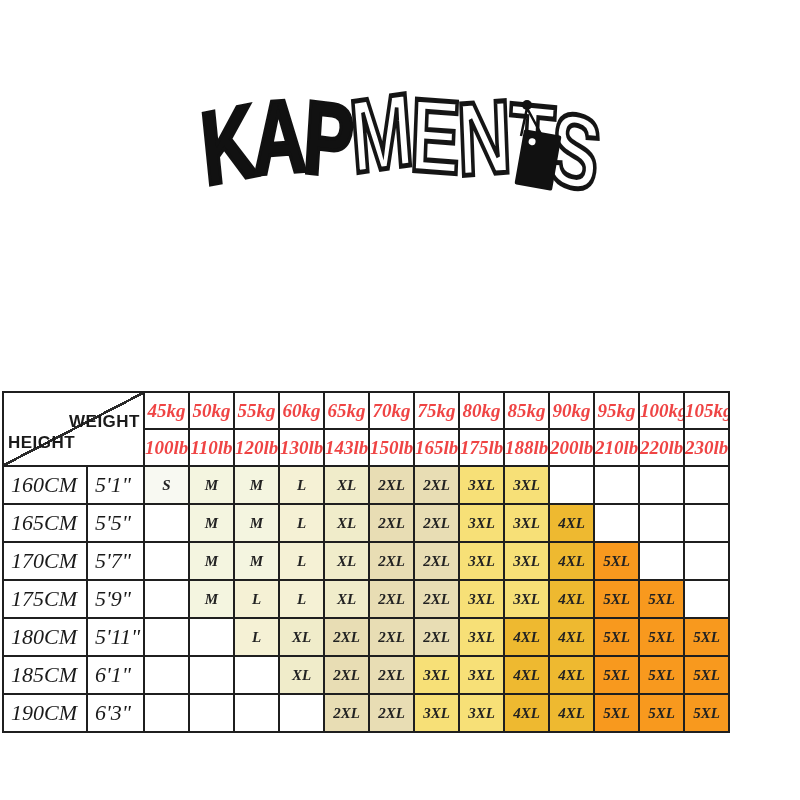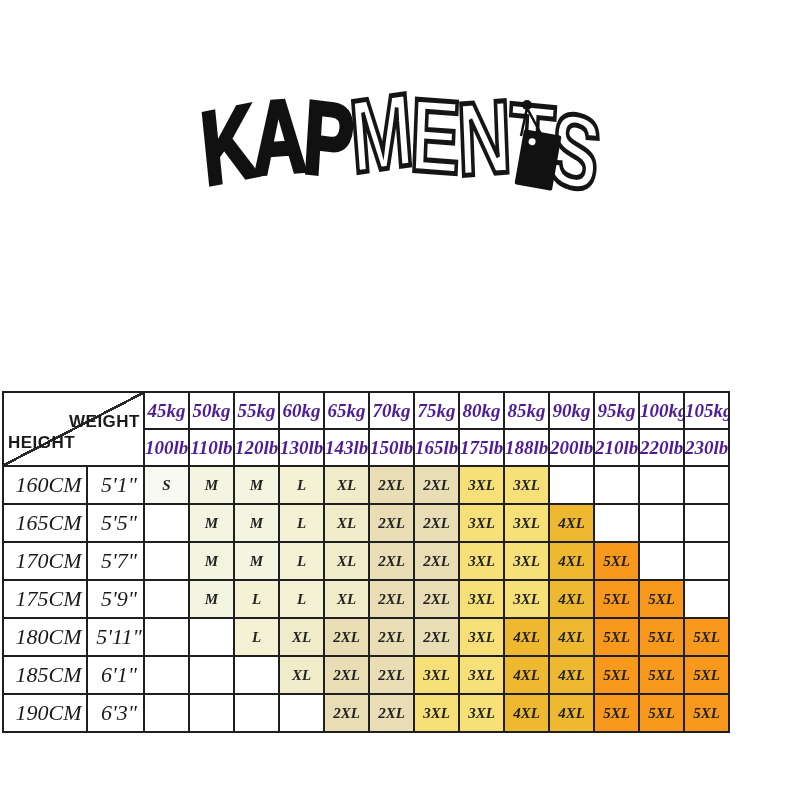--- a/index.html
+++ b/index.html
@@ -49,40 +49,40 @@
     margin-top:39px;
   }
   .size-table th, .size-table td {
     border:2px solid #1f1f1f; padding:0; text-align:center;
     overflow:hidden; white-space:nowrap; background:#ffffff;
   }
   .size-table thead th { height:35px; }
   .size-table tbody td { height:36px; }
   th.wcell {
     font-family:"Liberation Serif", serif; font-style:italic;
-    font-weight:bold; font-size:19px; color:#4c1d95;
+    font-weight:bold; font-size:19px; color:#ef4444;
   }
   th.corner { position:relative; background:#ffffff; }
   .corner .diag {
     position:absolute; inset:0;
     background:linear-gradient(to bottom right,
       transparent calc(50% - 1.3px), #2a2a2a calc(50% - 1.3px),
       #2a2a2a calc(50% + 1.3px), transparent calc(50% + 1.3px));
   }
   .corner .w-label, .corner .h-label {
     position:absolute; z-index:2;
     font-family:"Liberation Sans", sans-serif; font-weight:bold;
     font-size:17px; letter-spacing:0.5px; color:#1a1a1a;
   }
   .corner .w-label { top:19px; right:3px; }
   .corner .h-label { top:40px; left:4px; }
   td.hcm, td.hft {
     font-family:"Liberation Serif", serif; font-style:italic;
     font-weight:normal; font-size:22px; color:#1a1a1a;
-    text-align:center; padding-left:7px;
+    text-align:left; padding-left:7px;
   }
   td.szcell {
     font-family:"Liberation Serif", serif; font-style:italic;
     font-weight:bold; font-size:15px; color:#222;
   }
 </style>
 </head>
 <body>
 
 <div class="page">

